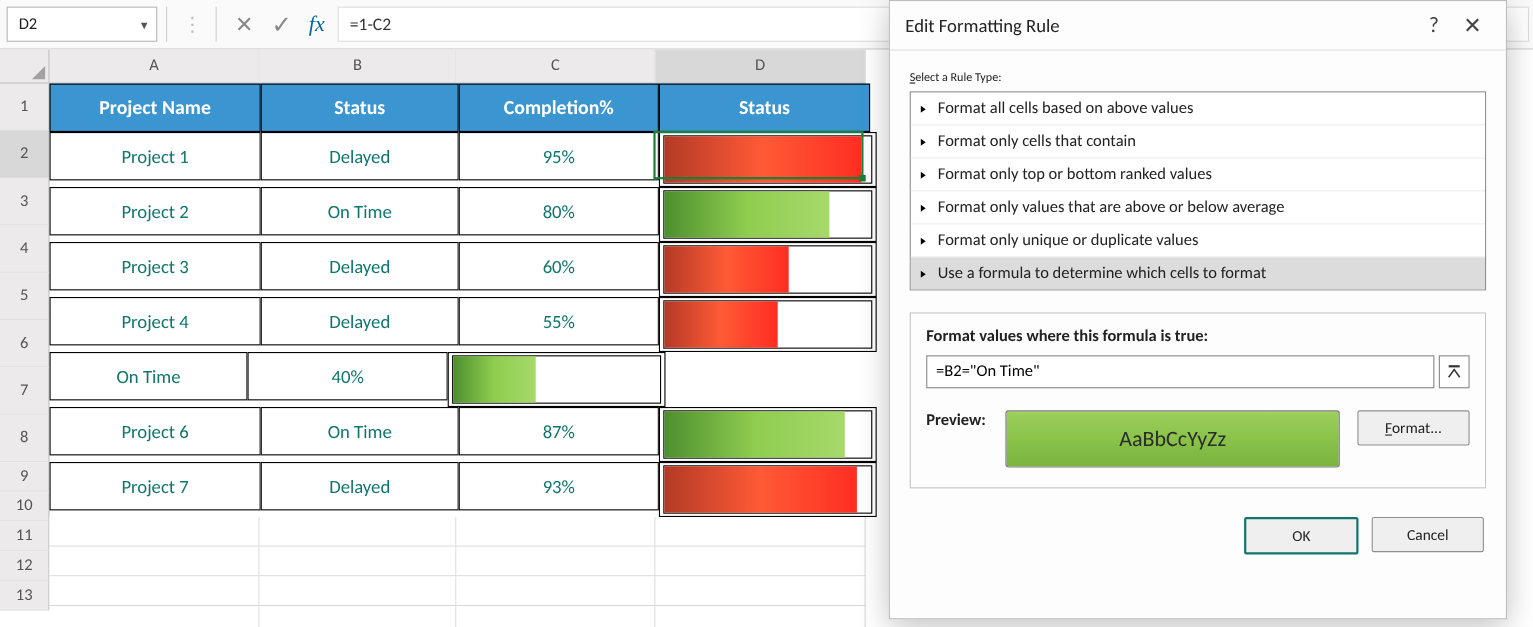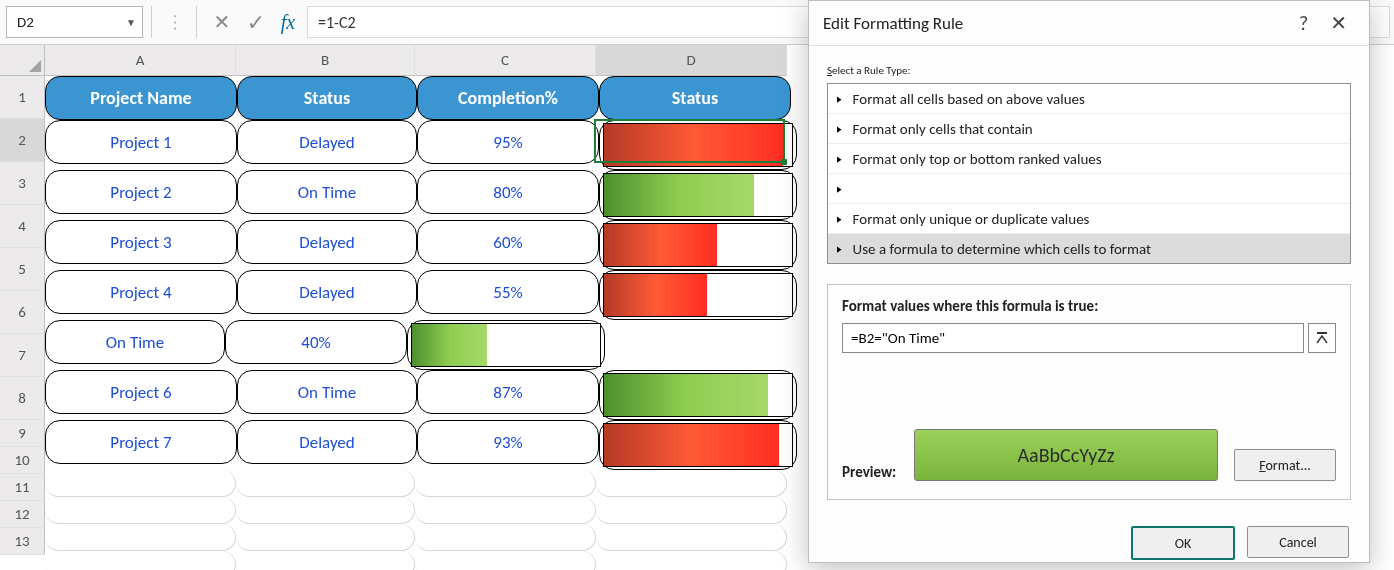--- a/index.html
+++ b/index.html
@@ -128,21 +128,20 @@
   .row { display:flex;}
   .cell {
     border-right:1px solid #d6d6d6;
     border-bottom:1px solid #d6d6d6;
     display:flex;
     align-items:center;
     justify-content:center;
     padding:0;
     position:relative;
     background:#fff;
-    border-radius:15px;
   }
   
   .cA { width:190px;}
   .cB { width:178px;}
   .cC { width:180px;}
   .cD { width:190px;}
 
   
   .hHdr { height:42px;}
   .hData{ height:42px;}
@@ -151,21 +150,21 @@
   .tbl-head {
     background:#3a95d1;
     color:#fff;
     font-weight:600;
     font-size:18px;
     border:1px solid #000;
   }
   .tbl-cell {
     border:1px solid #000;
     font-size:17px;
-    color:#1d4ed8;
+    color:#0f766e;
   }
   .status-cell { padding:3px; }
   .bar-out {
     position:relative;
     width:100%; height:100%;
     background:#fff;
     border:1px solid #000;
   }
   .bar-in {
     position:absolute; left:0; top:0; bottom:0;
@@ -263,22 +262,22 @@
     border:1px solid #888;
     background:#fff;
     display:flex;
     align-items:center;
     justify-content:center;
     cursor:pointer;
     font-size:14px;
   }
   .preview-row{
     display:flex;
-    align-items:flex-end;
-    margin-top:76px;
+    align-items:flex-start;
+    margin-top:20px;
   }
   .preview-row .plabel{
     font-weight:600;
     font-size:15px;
     margin-right:18px;
   }
   .preview-sample{
     flex:1;
     height:50px;
     border:1px solid #7a7a7a;
@@ -469,20 +468,21 @@
         <div class="rule-item">
           <span class="carrot">▸</span>
           <span>Format only cells that contain</span>
         </div>
         <div class="rule-item">
           <span class="carrot">▸</span>
           <span>Format only top or bottom ranked values</span>
         </div>
         <div class="rule-item">
           <span class="carrot">▸</span>
+          <span>Format only values that are above or below average</span>
         </div>
         <div class="rule-item">
           <span class="carrot">▸</span>
           <span>Format only unique or duplicate values</span>
         </div>
         <div class="rule-item sel">
           <span class="carrot">▸</span>
           <span>Use a formula to determine which cells to format</span>
         </div>
       </div>

